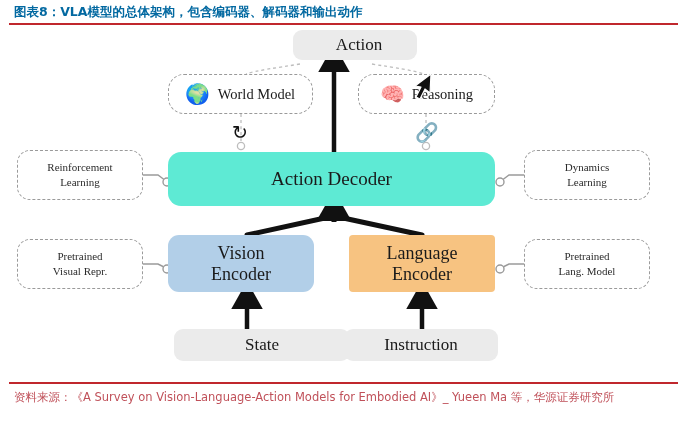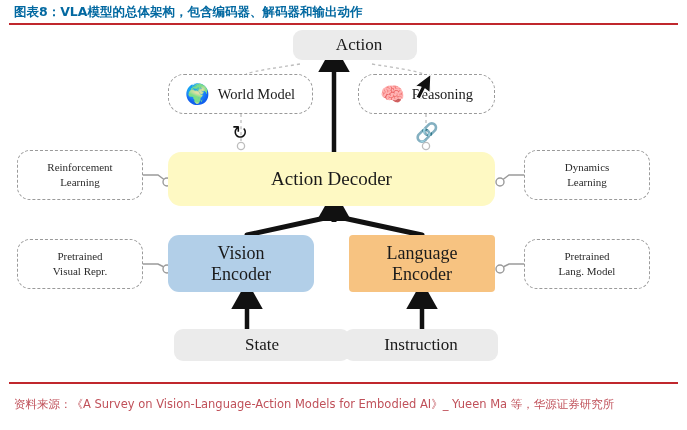--- a/index.html
+++ b/index.html
@@ -31,21 +31,20 @@
     background:#c0272d;
   }
 
   
   .footer{
     position:absolute;left:14px;top:388px;width:664px;
     font-family:"DejaVu Sans","Liberation Sans",sans-serif;
     font-size:11.5px;
     color:#c0515a;
     line-height:18px;
-    margin-top:7px;
   }
 
   
   .canvas{position:absolute;left:0;top:26px;width:687px;height:356px;}
   .svg-layer{position:absolute;left:0;top:0;width:687px;height:356px;}
 
   
   .node{
     position:absolute;
     box-sizing:border-box;
@@ -56,21 +55,21 @@
     font-family:"Liberation Serif","DejaVu Serif",serif;
     color:#1a1a1a;
     z-index:3;
   }
   .node-gray{
     background:#ebebeb;
     border-radius:9px;
     font-size:17px;
   }
   .node-green{
-    background:#fef9c3;
+    background:#5eead4;
     border-radius:13px;
     font-size:19px;
   }
   .node-blue{
     background:#b2cfe8;
     border-radius:11px;
     font-size:18px;
     line-height:21px;
     text-align:center;
   }

